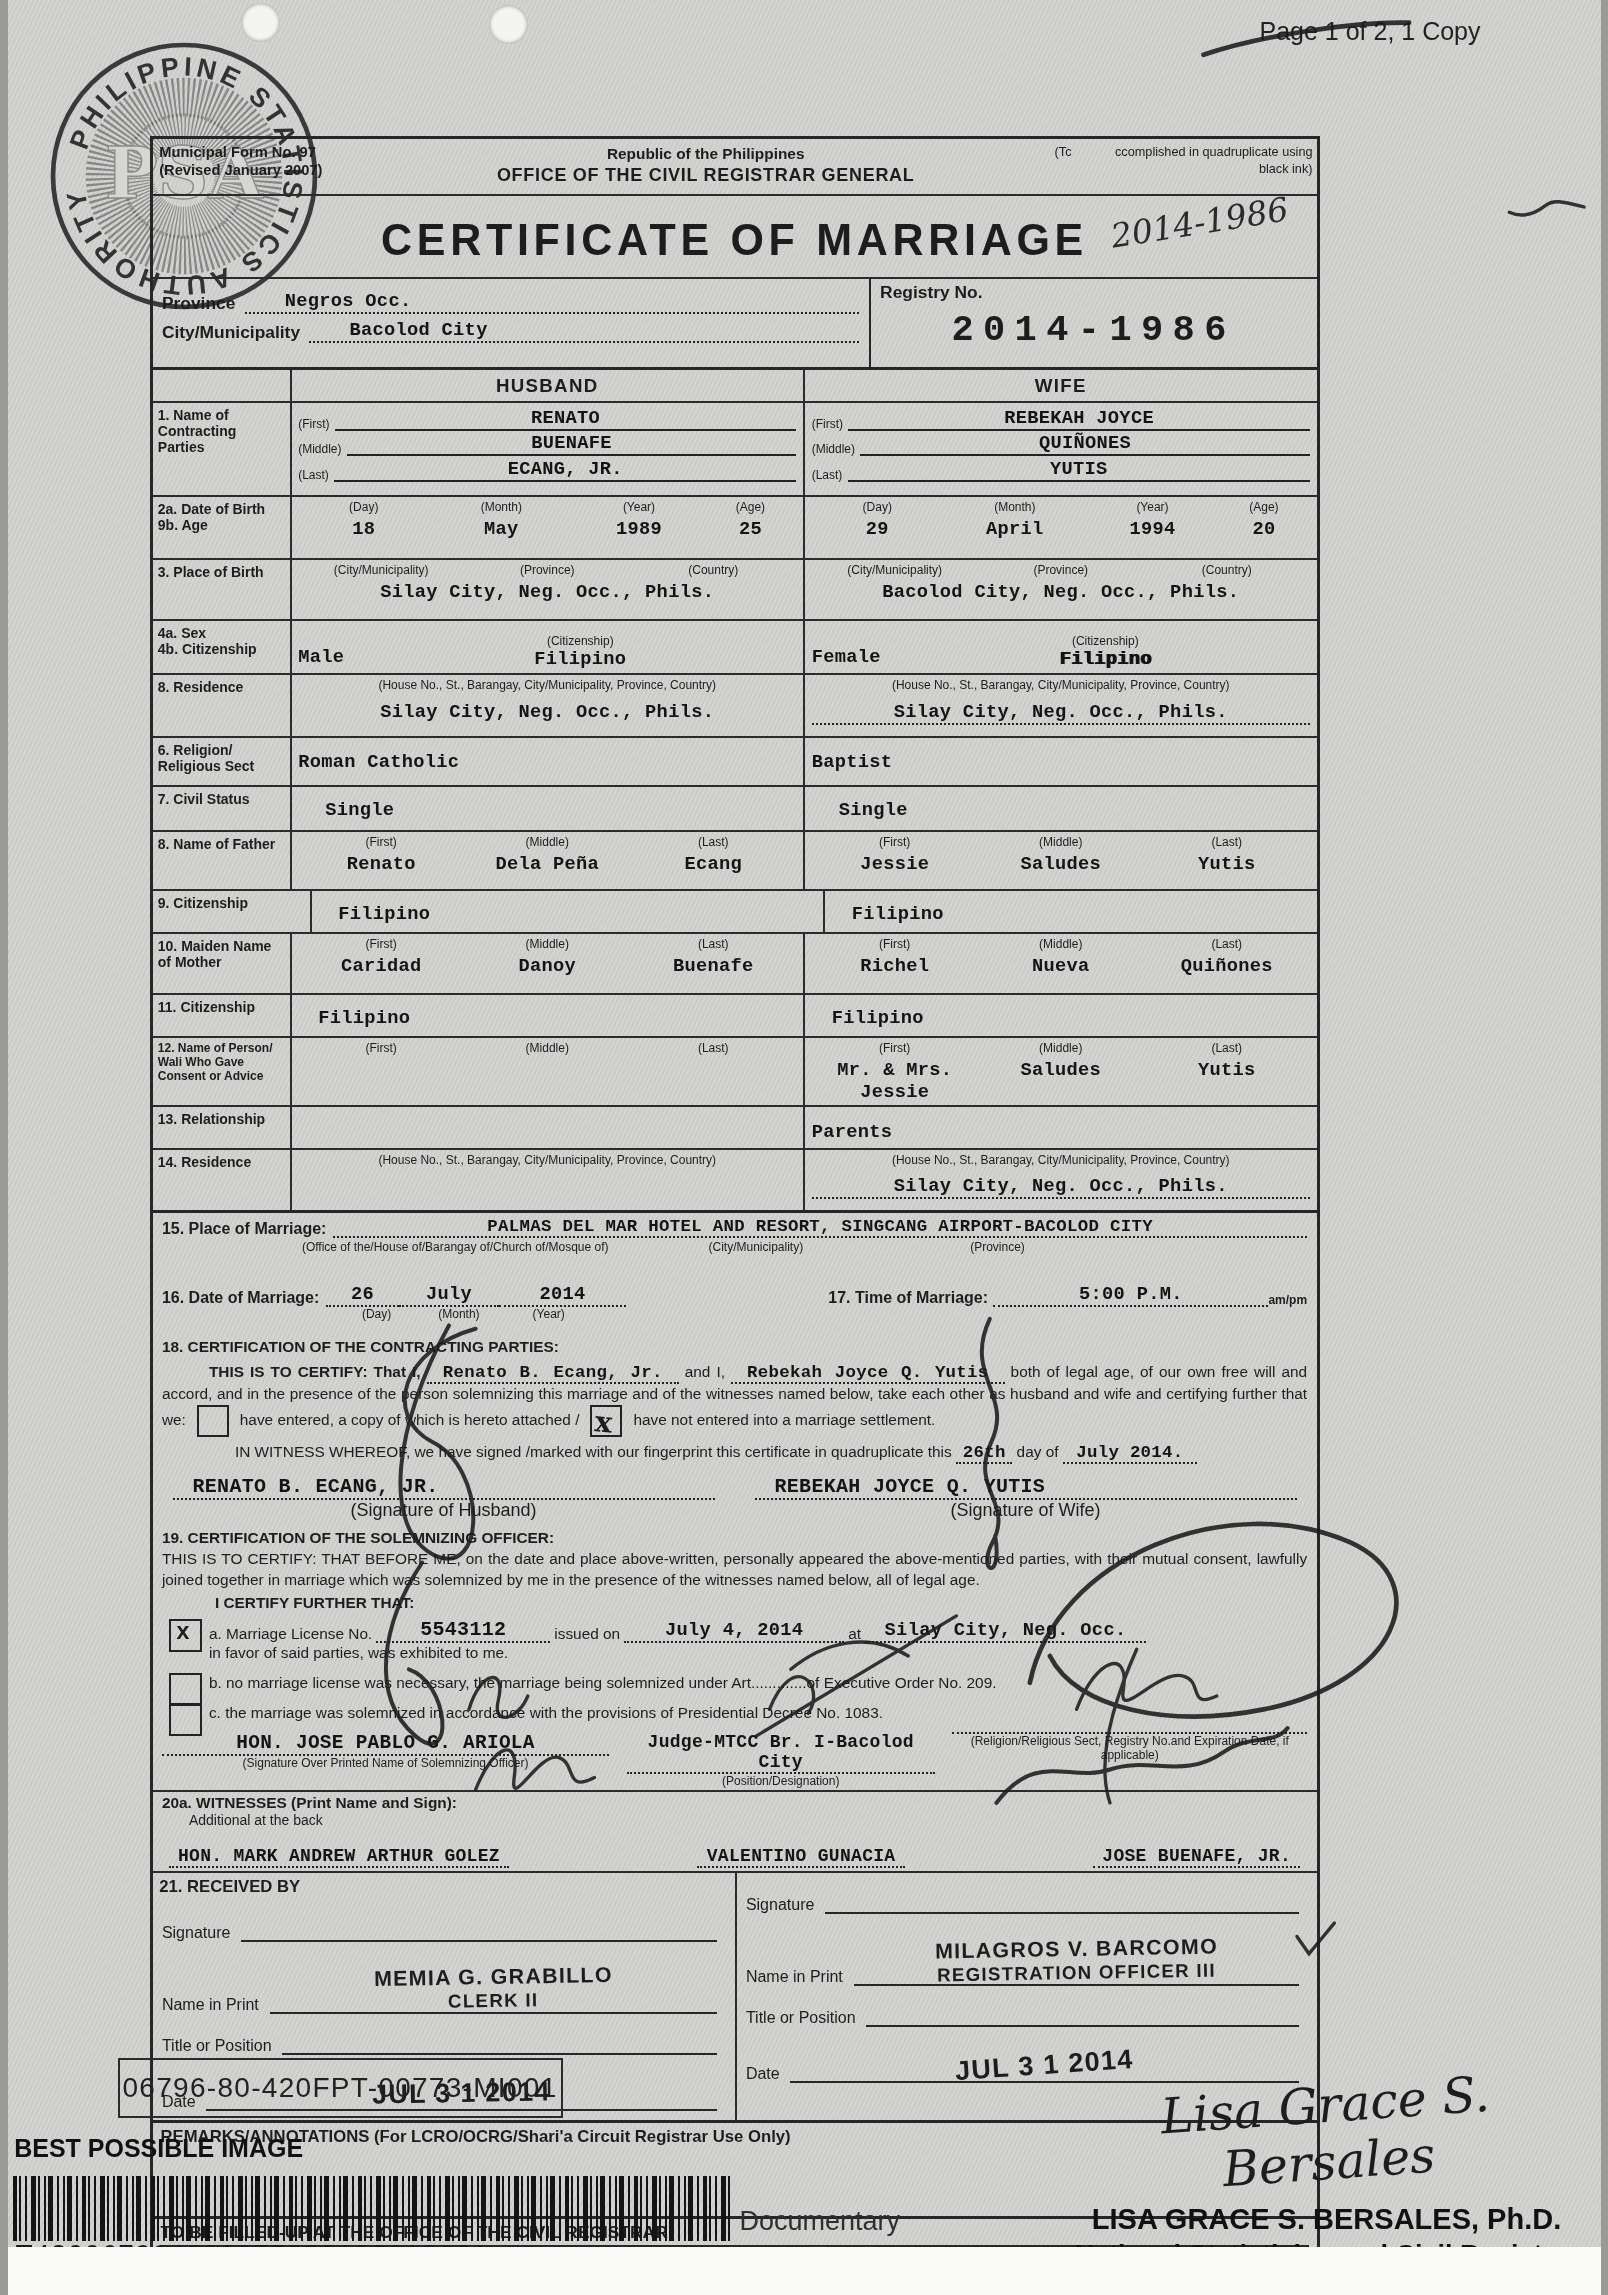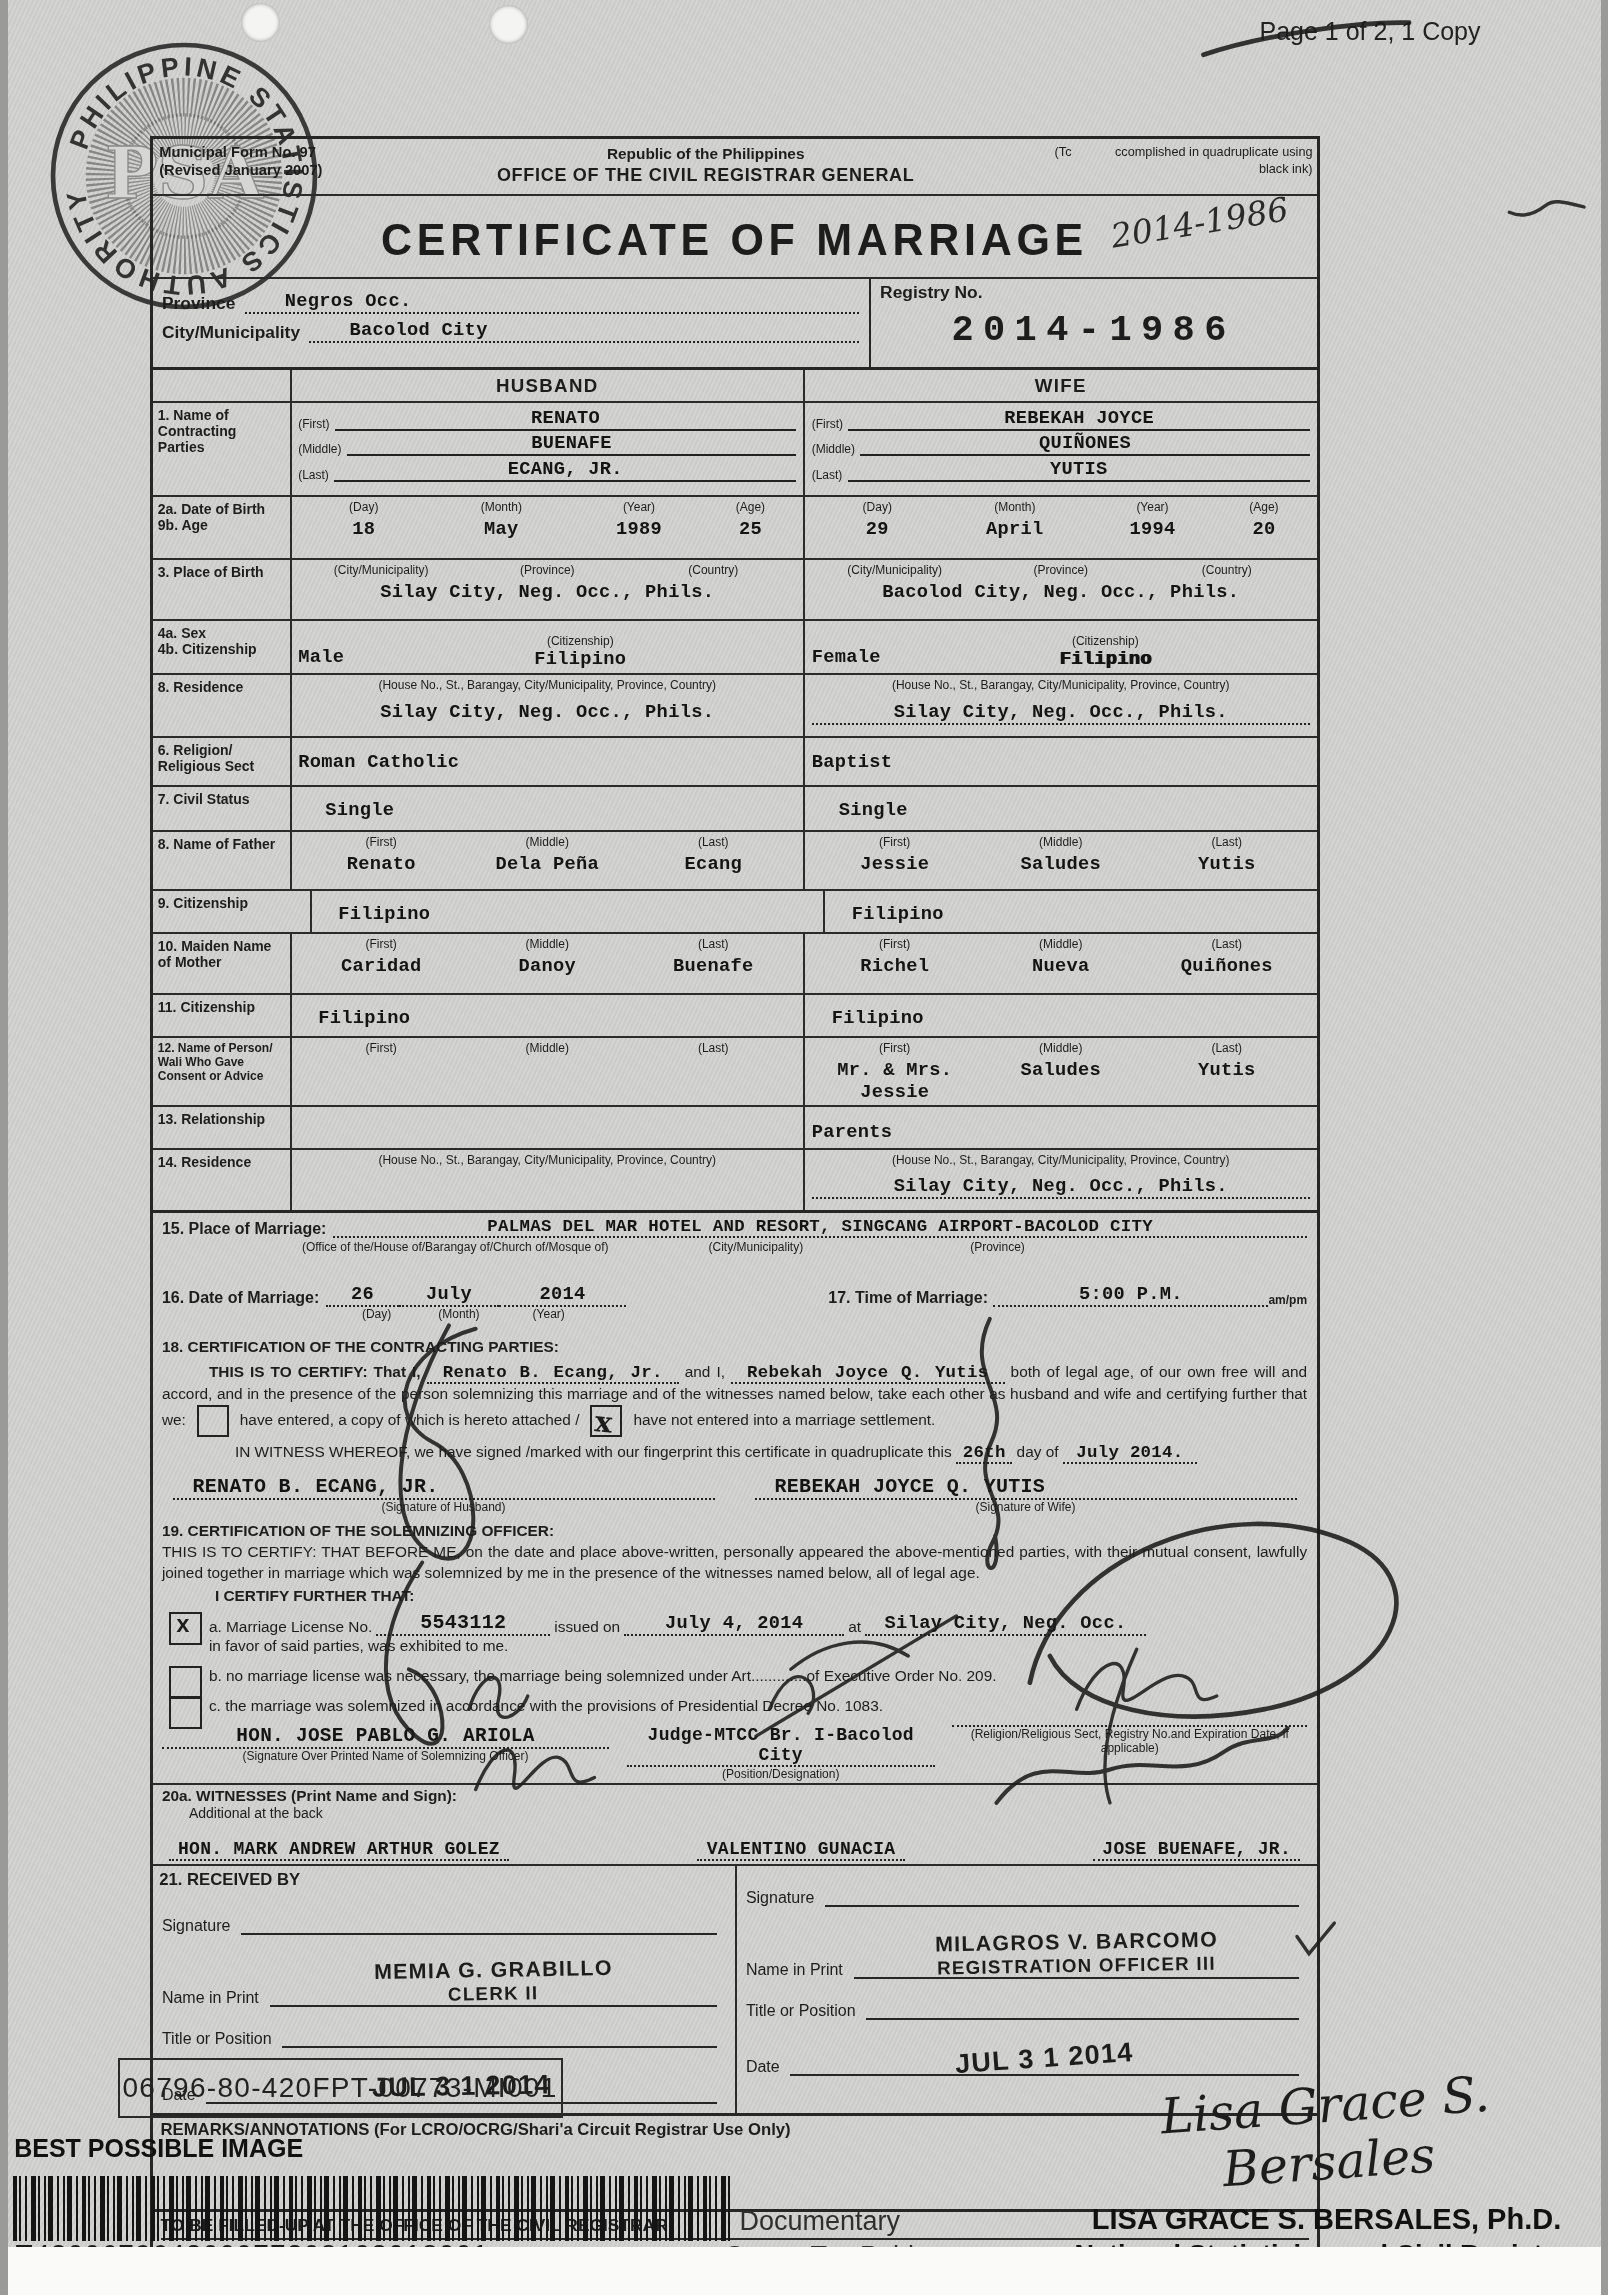--- a/index.html
+++ b/index.html
@@ -54,21 +54,21 @@
   .s15caps{display:flex;font-size:12px;margin-top:1.3px;}
   .s16line{display:flex;align-items:flex-end;font-size:16px;font-weight:700;margin-top:9.4px;}
   .dotted{border-bottom:2px dotted #222;}
   .s16caps{font-size:12px;}
   .para{font-size:15.4px;line-height:1.35;text-align:justify;}
   .cbox{display:inline-block;width:28px;height:28px;border:2px solid #222;vertical-align:middle;margin:0 6.7px;position:relative;}
   .cbox .mk{position:absolute;left:2.7px;top:-4px;font-family:"DejaVu Serif",serif;font-size:29px;font-weight:700;transform:rotate(6deg);}
   .sigrow{display:grid;grid-template-columns:1fr 1fr;border-bottom:2px solid #2b2b2b;}
   .sigcell{padding:6.7px 20px 2.7px 20px;}
   .sigcell .nm{border-bottom:2px dotted #222;text-align:left;padding-left:20px;}
-  .sigcell .cp{text-align:center;font-size:12px;}
+  .sigcell .cp{text-align:center;font-size:18px;}
   .mbox{position:absolute;left:6.7px;width:29px;height:29px;border:2px solid #222;}
   .mbox .mk{position:absolute;left:5.3px;top:-1.3px;font-size:23px;font-weight:700;font-family:"Liberation Mono","DejaVu Sans Mono",monospace;}
   .lic{margin-left:47px;}
   .licline{display:flex;align-items:flex-end;font-size:15.4px;gap:4px;}
   .licline .fill{border-bottom:2px dotted #222;text-align:center;}
   .offrow{display:grid;grid-template-columns:1.45fr 1fr 1.15fr;gap:17.4px;padding:4px 9.4px 1.3px 9.4px;border-bottom:2px solid #2b2b2b;}
   .offrow .oc{text-align:center;}
   .offrow .ov{border-bottom:2px dotted #222;text-align:center;}
   .offrow .ocap{font-size:12px;line-height:1.2;}
   .witrow{padding:2.7px 9.4px;border-bottom:2px solid #2b2b2b;position:relative;}

